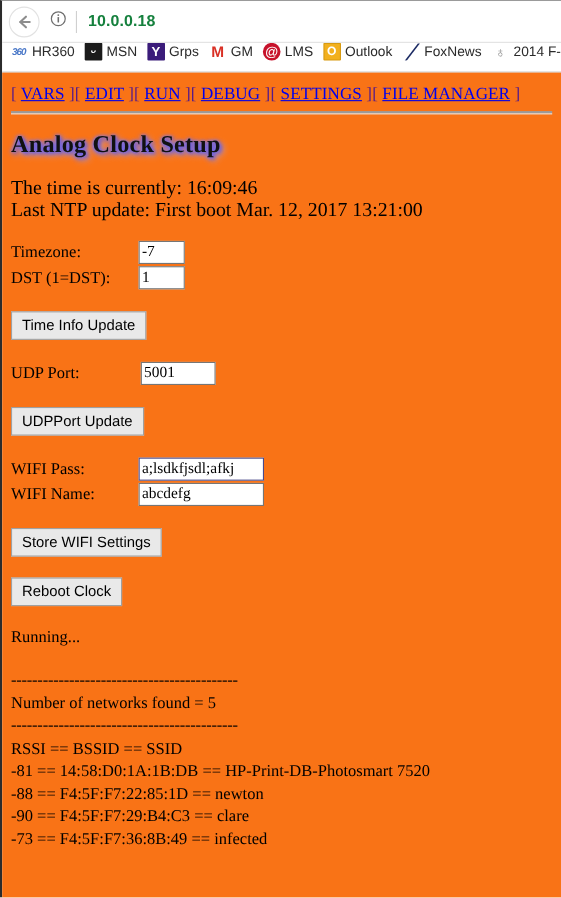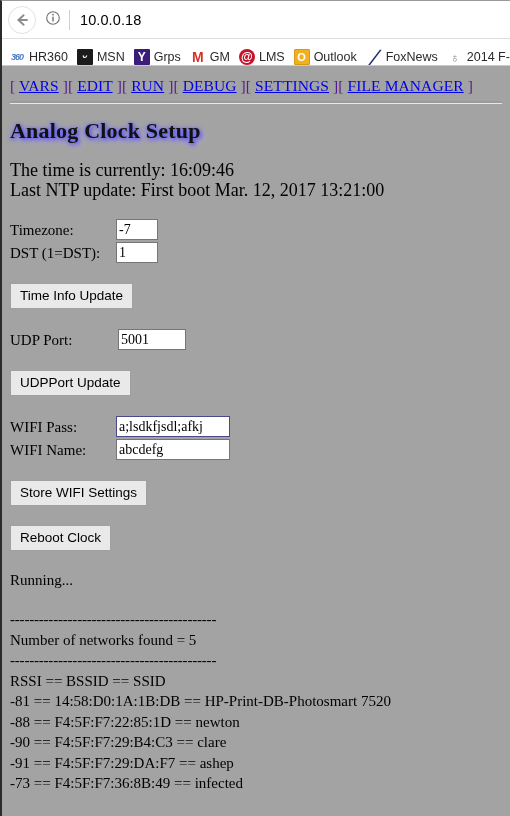--- a/index.html
+++ b/index.html
@@ -48,33 +48,34 @@
     cursor: pointer;
   }
   .url-sep {
     width: 1px; height: 20px;
     background: #d0d0d0;
     margin-right: 10px;
   }
   .url-text {
     font-family: "Liberation Sans", sans-serif;
     font-size: 14.5px;
-    color: #000000;
+    color: #15803d;
     letter-spacing: .1px;
     cursor: text;
     flex: 1;
+    font-weight: bold;
   }
 
   
   .bookmarks-row {
     height: 27px;
     flex: 0 0 27px;
     background: #ffffff;
     display: flex;
-    align-items: flex-end;
+    align-items: flex-start;
     padding-left: 7px;
     border-bottom: 1px solid #c9c9c9;
     overflow: hidden;
     white-space: nowrap;
   }
   .bm {
     display: flex;
     align-items: center;
     margin-right: 9px;
     cursor: pointer;
@@ -104,21 +105,21 @@
   .ico-grps  { background:#3b1c7a; color:#fff; font-size:12px; }
   .ico-gm    { color:#d93025; font-size:14px; }
   .ico-lms   { background:#c7122b; color:#fff; font-size:12px; border-radius:50%; }
   .ico-outlook { background:#f2b01e; color:#fff; font-size:11px; border:1px solid #d79a10; }
   .ico-foxnews { background:#ffffff; color:#1b2a63; font-size:13px; font-style:italic; }
   .ico-ford  { color:#8d8d8d; font-size:13px; }
 
   
   .viewport {
     flex: 1 1 auto;
-    background: #a3a3a3;
+    background: #f97316;
     overflow: hidden;
     position: relative;
     padding: 8px 8px 16px 8px;
   }
 
   
   .navlinks {
     font-family: "Liberation Serif", serif;
     font-size: 15.5px;
     color: #551a8b;
@@ -163,20 +164,21 @@
     font-size: 18px;
     line-height: 20px;
     color: #000;
     margin-bottom: 18px;
   }
 
   .field-row {
     display: flex;
     align-items: center;
     line-height: 22px;
+    gap: 10px;
   }
   .field-label {
     font-size: 15px;
     color: #000;
     width: 106px;
     flex: 0 0 106px;
   }
   .field-label.udp { width: 108px; flex: 0 0 108px; }
   .field-label.wifi { width: 106px; flex: 0 0 106px; }
 
@@ -370,18 +372,17 @@
 
     
     <div>
       <div class="divider-line">-------------------------------------------</div>
       <div class="netdump">Number of networks found = 5</div>
       <div class="divider-line">-------------------------------------------</div>
       <div class="netdump">RSSI == BSSID == SSID</div>
       <div class="netdump">-81 == 14:58:D0:1A:1B:DB == HP-Print-DB-Photosmart 7520</div>
       <div class="netdump">-88 == F4:5F:F7:22:85:1D == newton</div>
       <div class="netdump">-90 == F4:5F:F7:29:B4:C3 == clare</div>
-      <div class="netdump">-91 == F4:5F:F7:29:DA:F7 == ashep</div>
       <div class="netdump">-73 == F4:5F:F7:36:8B:49 == infected</div>
     </div>
 
   </div>
 </div>
 
 </body></html>

